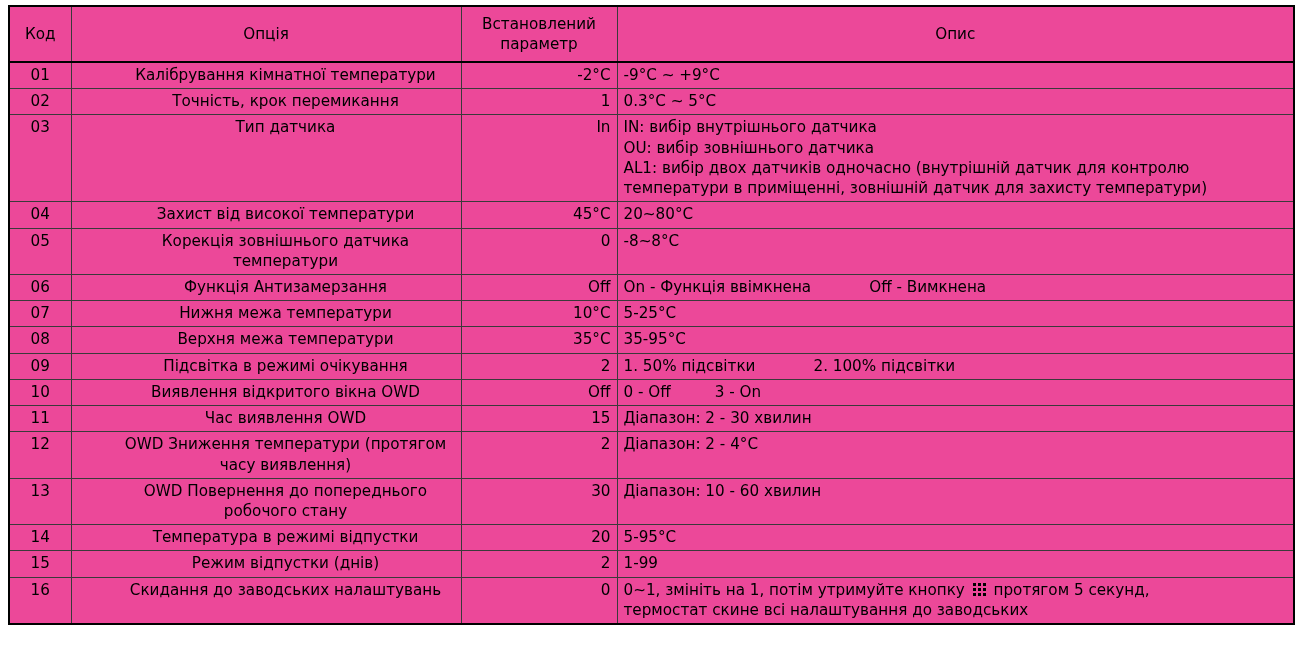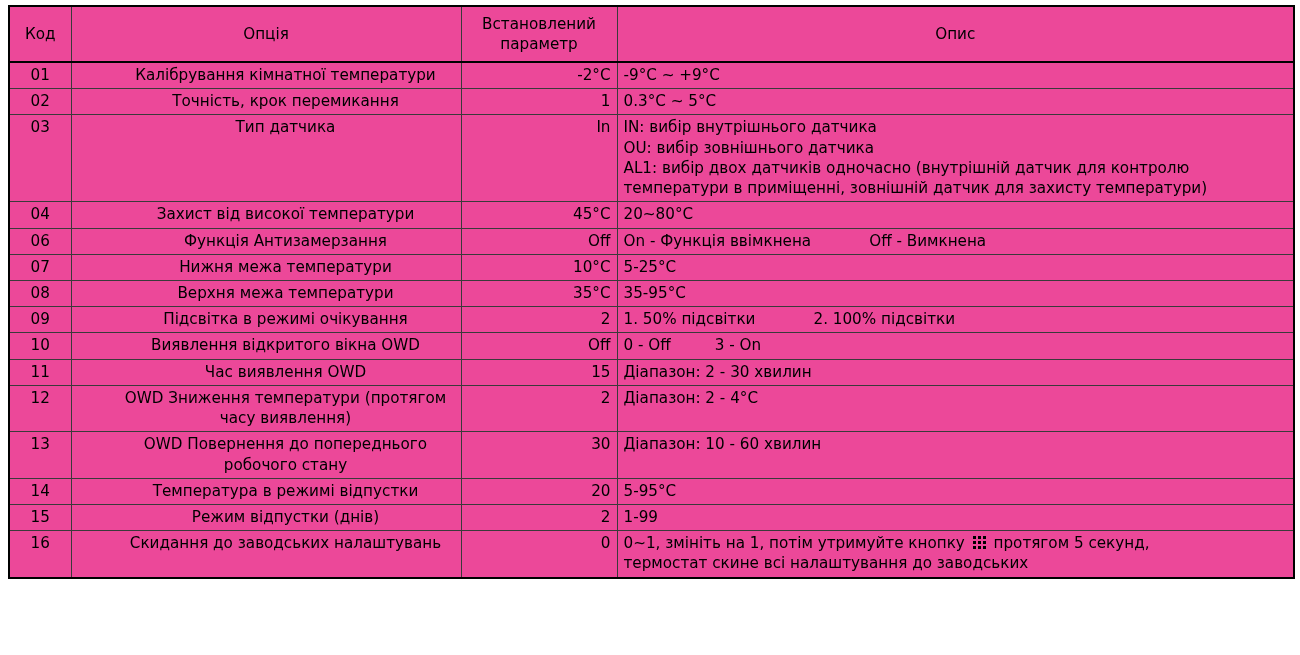--- a/index.html
+++ b/index.html
@@ -142,20 +142,28 @@
 
       <tr>
         <td class="cell-code">04</td>
         <td class="cell-opt">Захист від високої температури</td>
         <td class="cell-val">45°C</td>
         <td class="cell-desc">
           <span class="line">20~80°C</span>
         </td>
       </tr>
 
+      <tr>
+        <td class="cell-code">05</td>
+        <td class="cell-opt">Корекція зовнішнього датчика температури</td>
+        <td class="cell-val">0</td>
+        <td class="cell-desc">
+          <span class="line">-8~8°C</span>
+        </td>
+      </tr>
 
       <tr>
         <td class="cell-code">06</td>
         <td class="cell-opt">Функція Антизамерзання</td>
         <td class="cell-val">Off</td>
         <td class="cell-desc">
           <span>On - Функція ввімкнена</span><span class="seg-gap"></span><span>Off - Вимкнена</span>
         </td>
       </tr>
 

